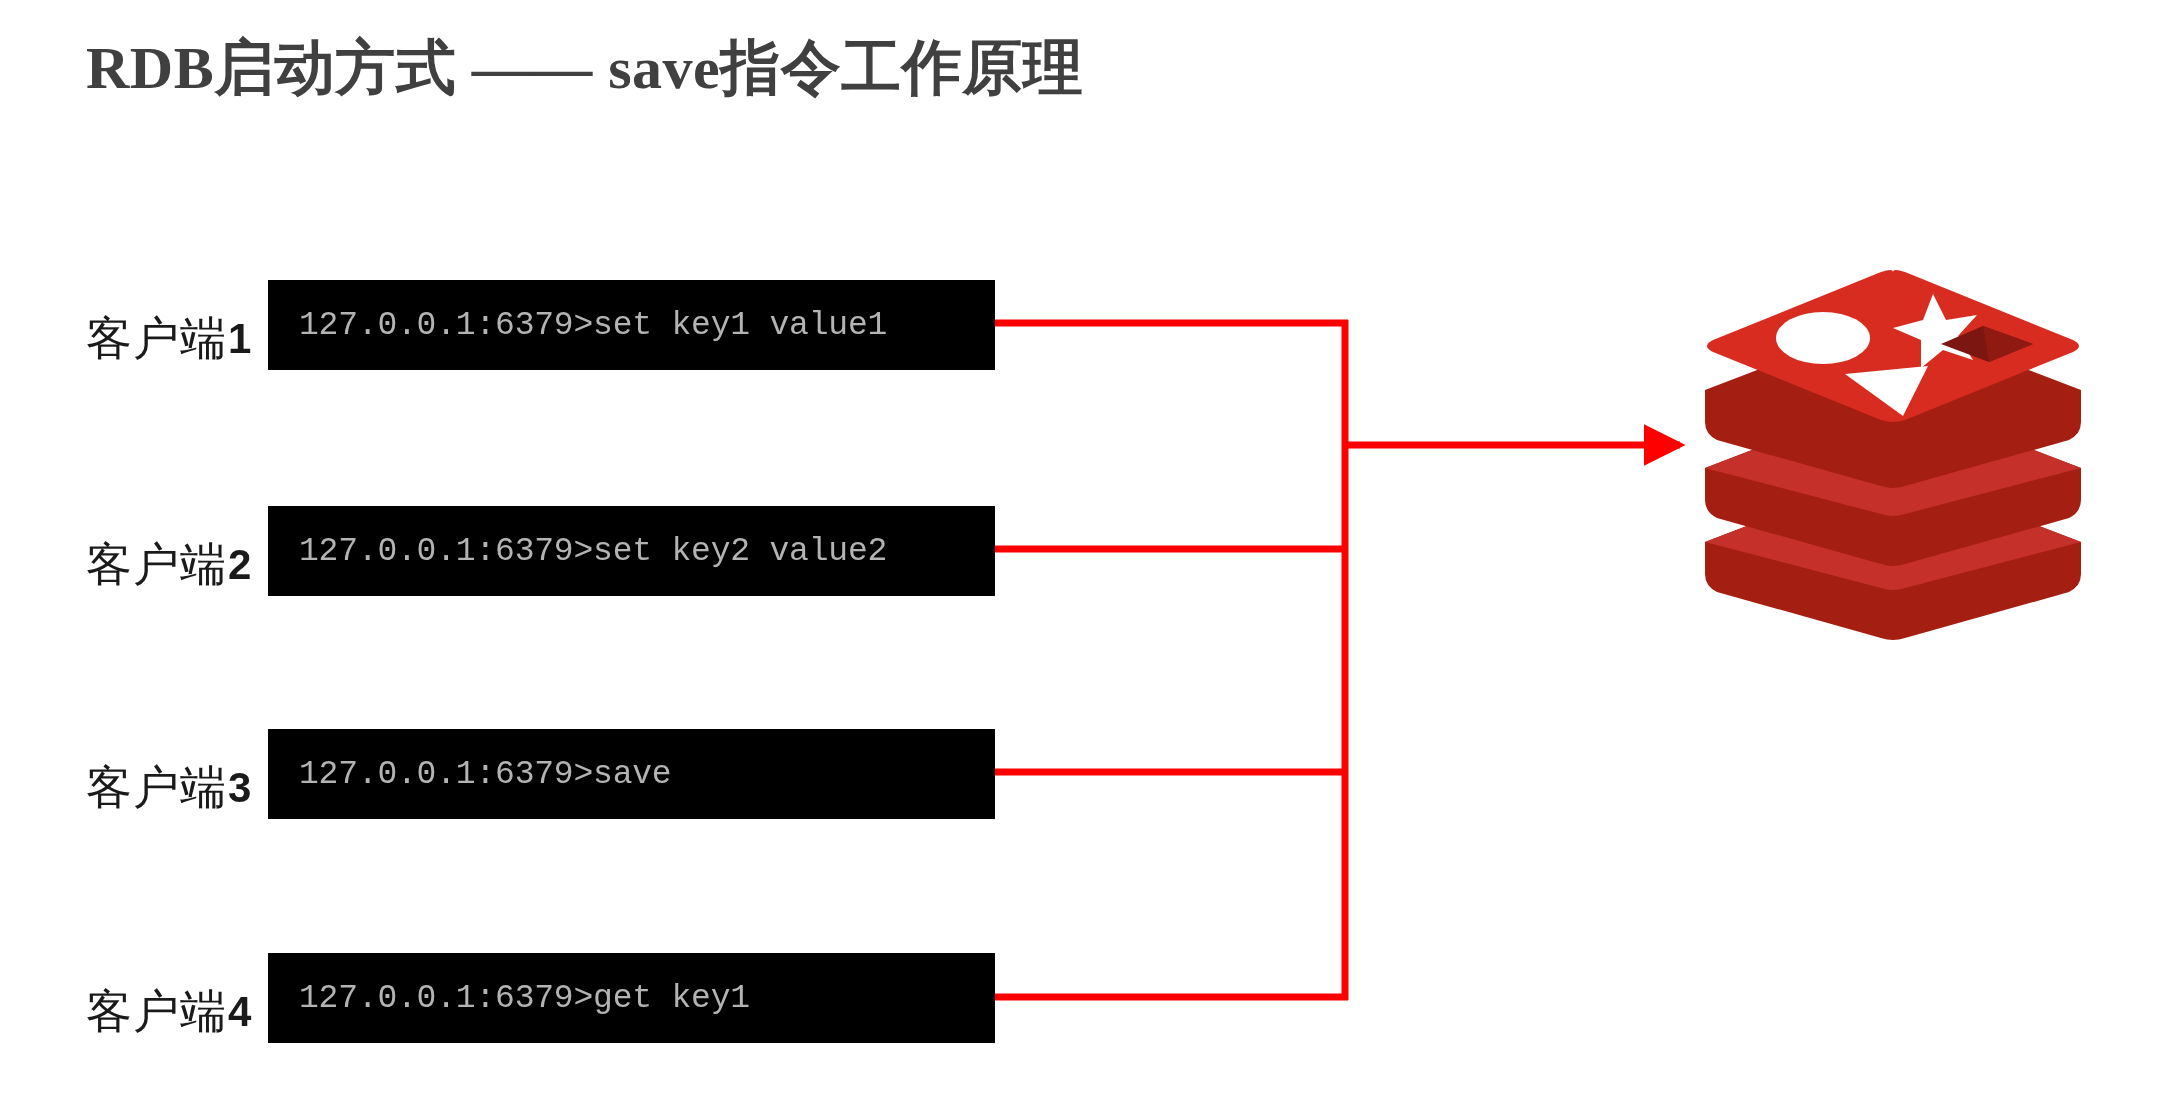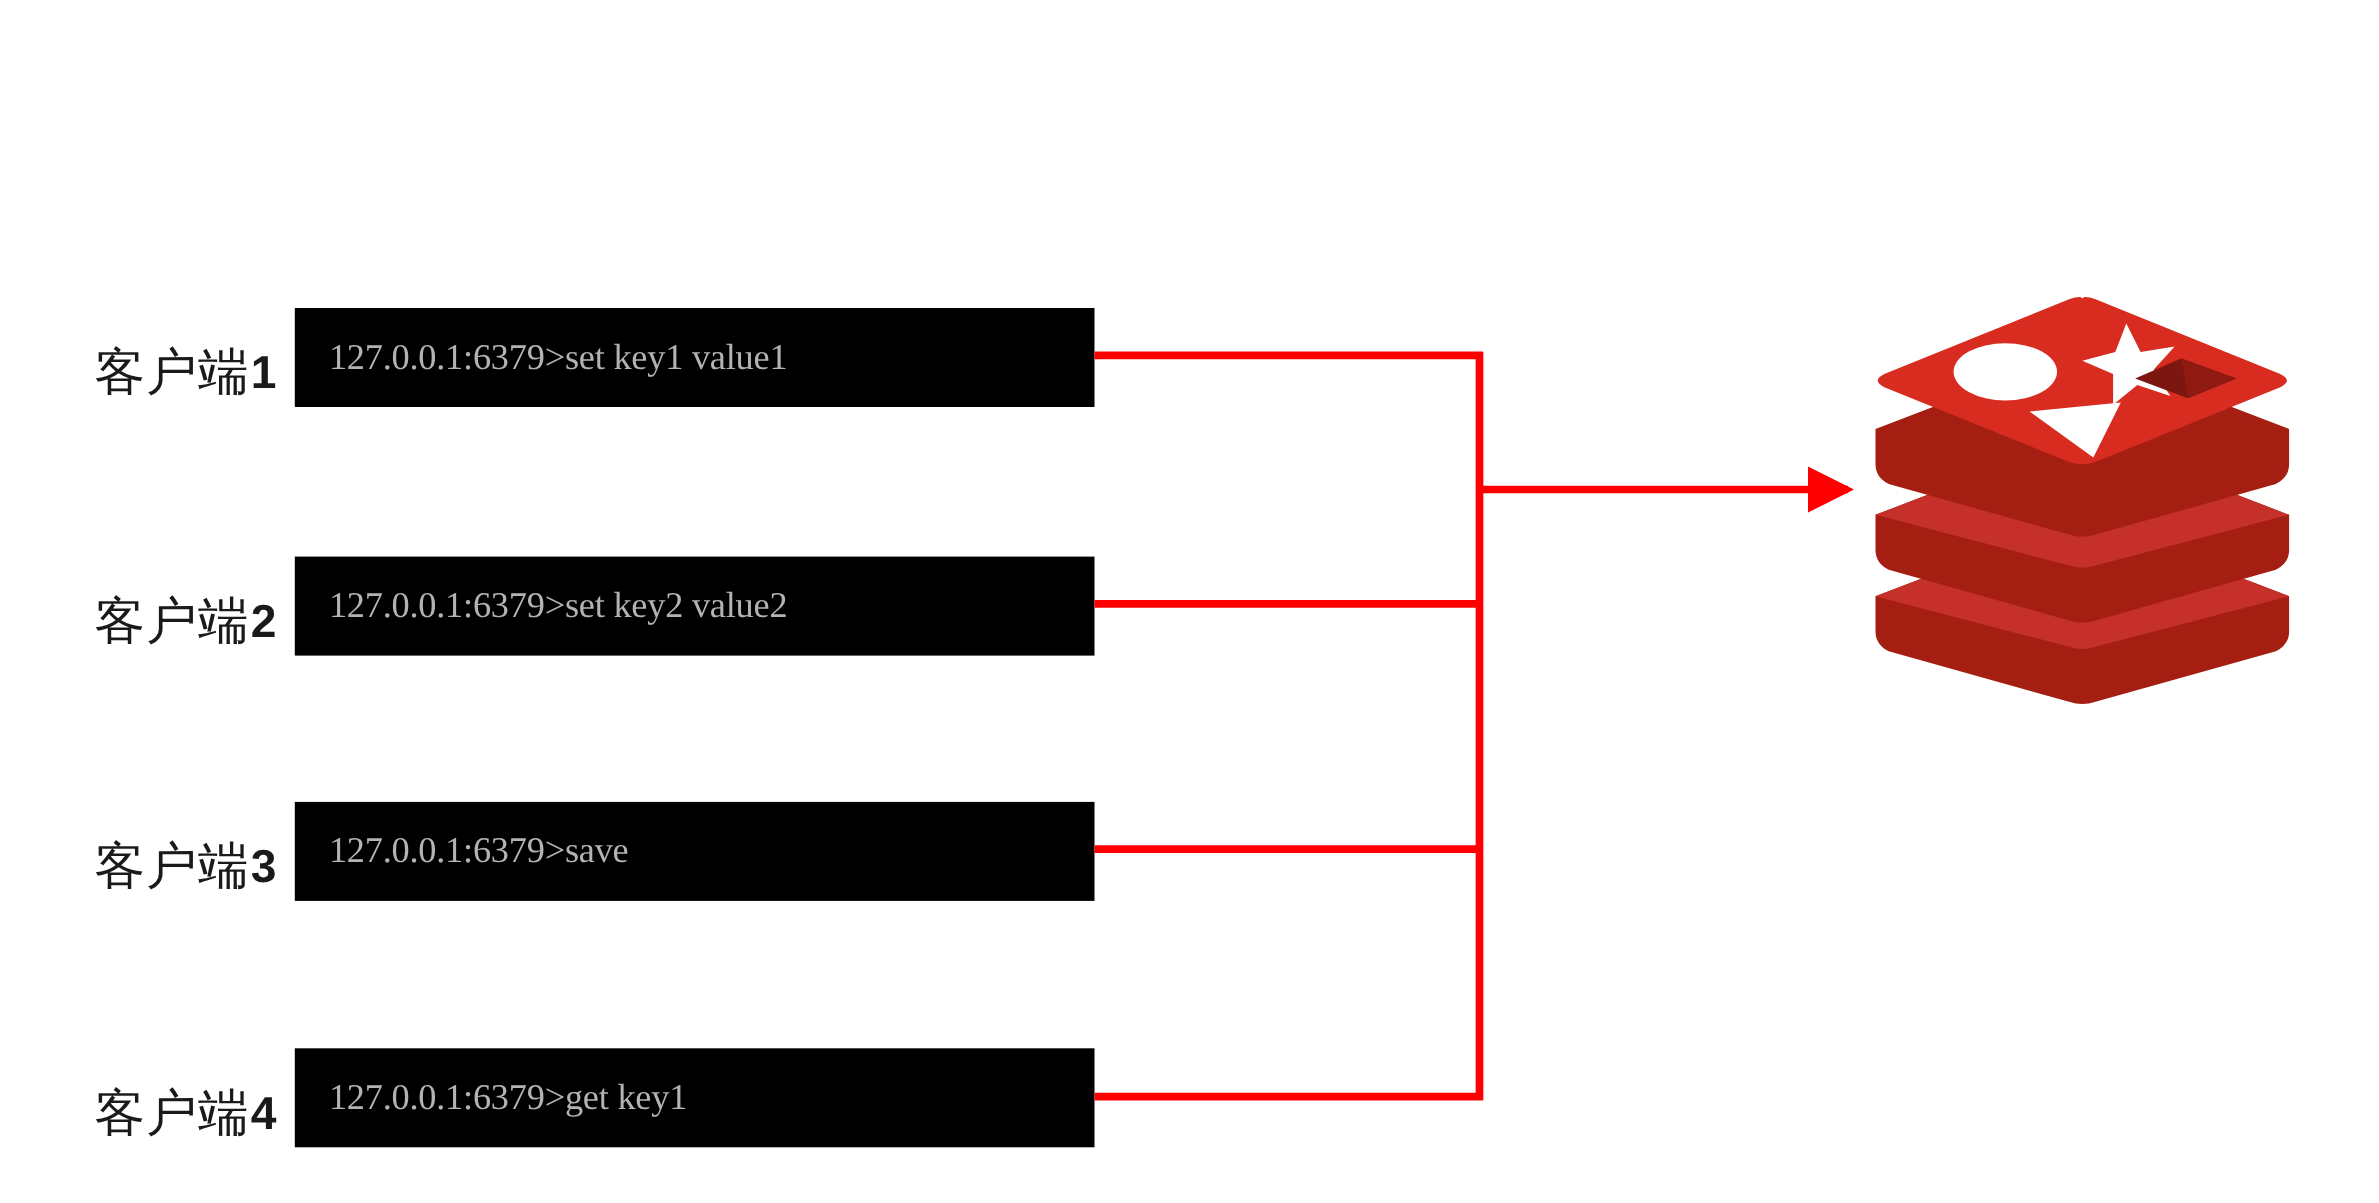--- a/index.html
+++ b/index.html
@@ -66,21 +66,21 @@
     top: 0;
     width: 727px;
     height: 90px;
     background: #000000;
     display: flex;
     align-items: center;
     box-sizing: border-box;
     padding-left: 31px;
   }
   .terminal-text {
-    font-family: Liberation Serif, serif;
+    font-family: Liberation Mono, monospace;
     font-size: 33px;
     color: #b3b3b3;
     white-space: nowrap;
     letter-spacing: -0.2px;
   }
 
   
   #connectors {
     position: absolute;
     left: 0;
@@ -97,20 +97,21 @@
     top: 256px;
     width: 400px;
     height: 390px;
   }
 </style>
 </head>
 <body>
 
 <div id="slide">
 
+  <div id="slide-title">RDB启动方式 —— save指令工作原理</div>
 
   <div class="client-row" style="top:280px;">
     <div class="client-label" style="left:86px; right:auto;">
       <span class="cn">客户端</span>
       <span class="num">1</span>
     </div>
     <div class="terminal-box">
       <span class="terminal-text">127.0.0.1:6379&gt;set key1 value1</span>
     </div>
   </div>

